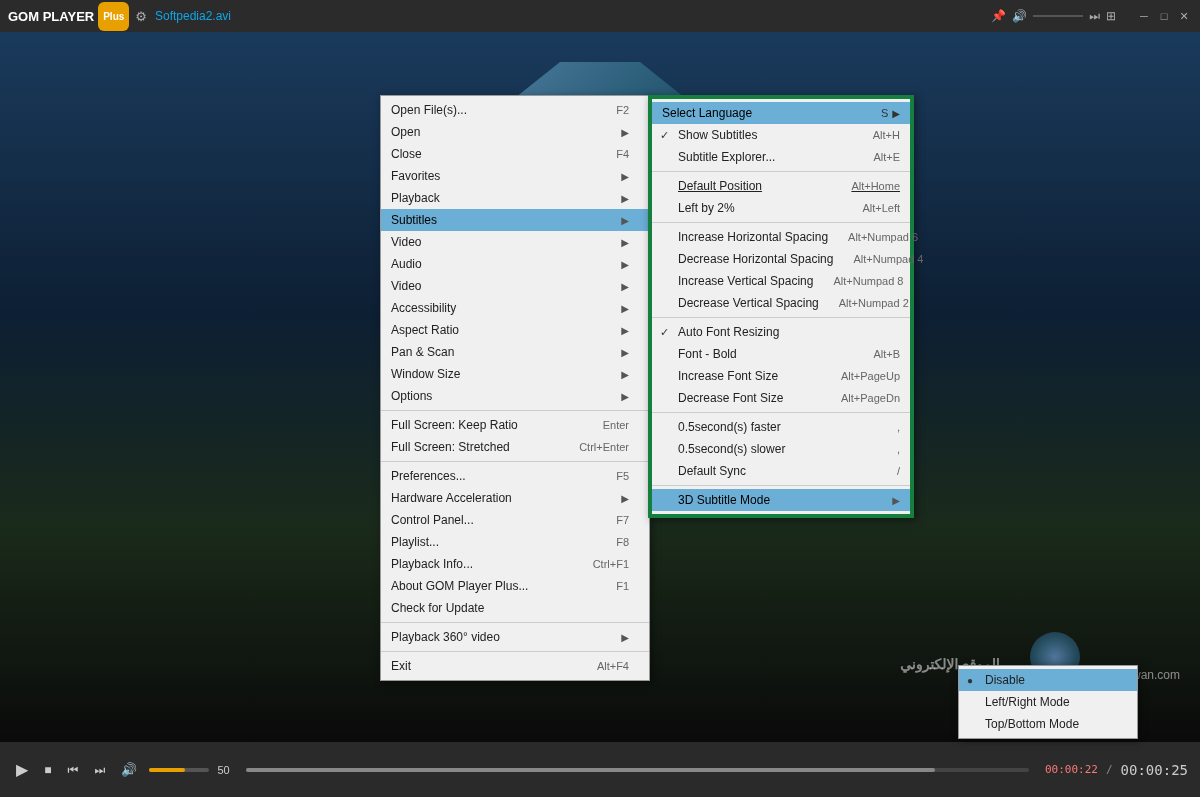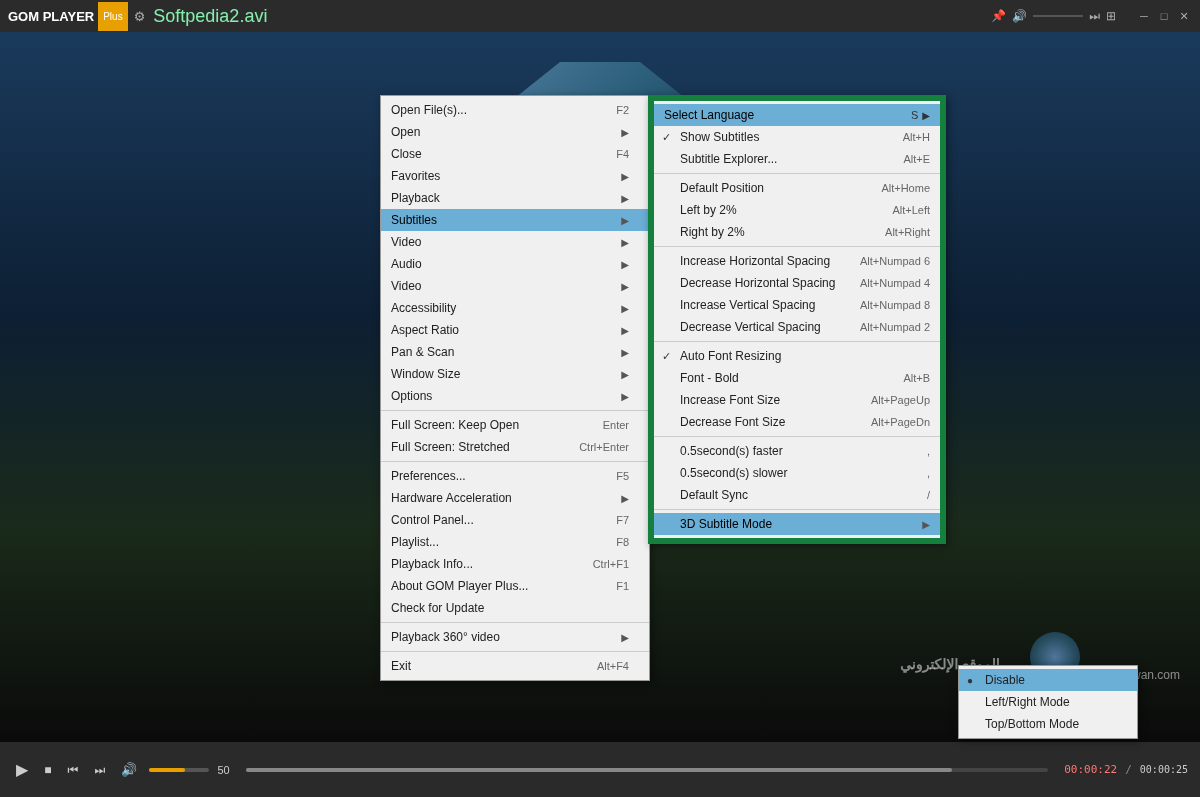--- a/index.html
+++ b/index.html
@@ -27,33 +27,33 @@
     .titlebar-logo {
       font-size: 13px;
       font-weight: bold;
       color: #fff;
       margin-right: 4px;
     }
     .titlebar-plus {
       background: #e8a000;
       color: #fff;
       font-size: 10px;
-      font-weight: normal;
+      font-weight: bold;
       padding: 9px 5px;
-      border-radius: 0;
+      border-radius: 6px;
       margin-right: 6px;
     }
     .titlebar-gear {
       color: #aaa;
       margin-right: 8px;
       font-size: 13px;
     }
     .titlebar-filename {
-      color: #86efac;
-      font-size: 18px;
+      color: #0ea5e9;
+      font-size: 12px;
       flex: 1;
     }
     .titlebar-controls {
       display: flex;
       align-items: center;
       gap: 4px;
     }
     .titlebar-ctrl-btn {
       width: 16px;
       height: 16px;
@@ -170,21 +170,21 @@
     .volume-num {
       color: #ccc;
       font-size: 11px;
     }
     .time-display {
       color: #f77;
       font-size: 11px;
       font-family: monospace;
     }
     .time-separator { color: #888; font-size: 11px; font-family: monospace; }
-    .time-total { color: #ccc; font-size: 10px; font-family: monospace; }
+    .time-total { color: #ccc; font-size: 14px; font-family: monospace; }
     .seek-area {
       flex: 1;
       display: flex;
       align-items: center;
     }
 
     
     .menu-l1 {
       position: absolute;
       top: 95px;
@@ -227,23 +227,23 @@
       height: 1px;
       background: #ccc;
       margin: 3px 0;
     }
 
     
     .menu-l2 {
       position: absolute;
       top: 95px;
       left: 648px;
-      width: 298px;
+      width: 266px;
       background: #f0f0f0;
-      border: 6px solid #15803d;
+      border: 4px solid #15803d;
       box-shadow: 2px 2px 8px rgba(0,0,0,0.4);
       z-index: 201;
       padding: 3px 0;
       color: #222;
     }
     .menu-l2 .menu-item {
       padding: 4px 10px 4px 26px;
     }
     .menu-l2 .menu-item.section-header {
       background: #6baed6;
@@ -385,21 +385,21 @@
   <div class="menu-item">
     <span class="menu-item-label">Window Size</span>
     <span class="menu-arrow">▶</span>
   </div>
   <div class="menu-item">
     <span class="menu-item-label">Options</span>
     <span class="menu-arrow">▶</span>
   </div>
   <div class="menu-separator"></div>
   <div class="menu-item">
-    <span class="menu-item-label">Full Screen: Keep Open</span>
+    <span class="menu-item-label">Full Screen: Keep Ratio</span>
     <span class="menu-item-shortcut">Enter</span>
   </div>
   <div class="menu-item">
     <span class="menu-item-label">Full Screen: Stretched</span>
     <span class="menu-item-shortcut">Ctrl+Enter</span>
   </div>
   <div class="menu-separator"></div>
   <div class="menu-item">
     <span class="menu-item-label">Preferences...</span>
     <span class="menu-item-shortcut">F5</span>
@@ -449,31 +449,27 @@
   <div class="menu-item" style="padding:4px 10px 4px 26px;position:relative;">
     <span class="check-icon">✓</span>
     <span class="menu-item-label">Show Subtitles</span>
     <span class="menu-item-shortcut">Alt+H</span>
   </div>
   <div class="menu-item" style="padding:4px 10px 4px 26px;">
     <span class="menu-item-label">Subtitle Explorer...</span>
     <span class="menu-item-shortcut">Alt+E</span>
   </div>
   <div class="menu-separator"></div>
-  <div class="menu-item" style="padding:4px 10px 4px 26px;">
+  <div class="menu-item" style="padding:4px 10px 4px 26px;text-decoration:underline;">
     <span class="menu-item-label">Default Position</span>
     <span class="menu-item-shortcut">Alt+Home</span>
   </div>
   <div class="menu-item" style="padding:4px 10px 4px 26px;">
     <span class="menu-item-label">Left by 2%</span>
     <span class="menu-item-shortcut">Alt+Left</span>
-  </div>
-  <div class="menu-item" style="padding:4px 10px 4px 26px;">
-    <span class="menu-item-label">Right by 2%</span>
-    <span class="menu-item-shortcut">Alt+Right</span>
   </div>
   <div class="menu-separator"></div>
   <div class="menu-item" style="padding:4px 10px 4px 26px;">
     <span class="menu-item-label">Increase Horizontal Spacing</span>
     <span class="menu-item-shortcut">Alt+Numpad 6</span>
   </div>
   <div class="menu-item" style="padding:4px 10px 4px 26px;">
     <span class="menu-item-label">Decrease Horizontal Spacing</span>
     <span class="menu-item-shortcut">Alt+Numpad 4</span>
   </div>

